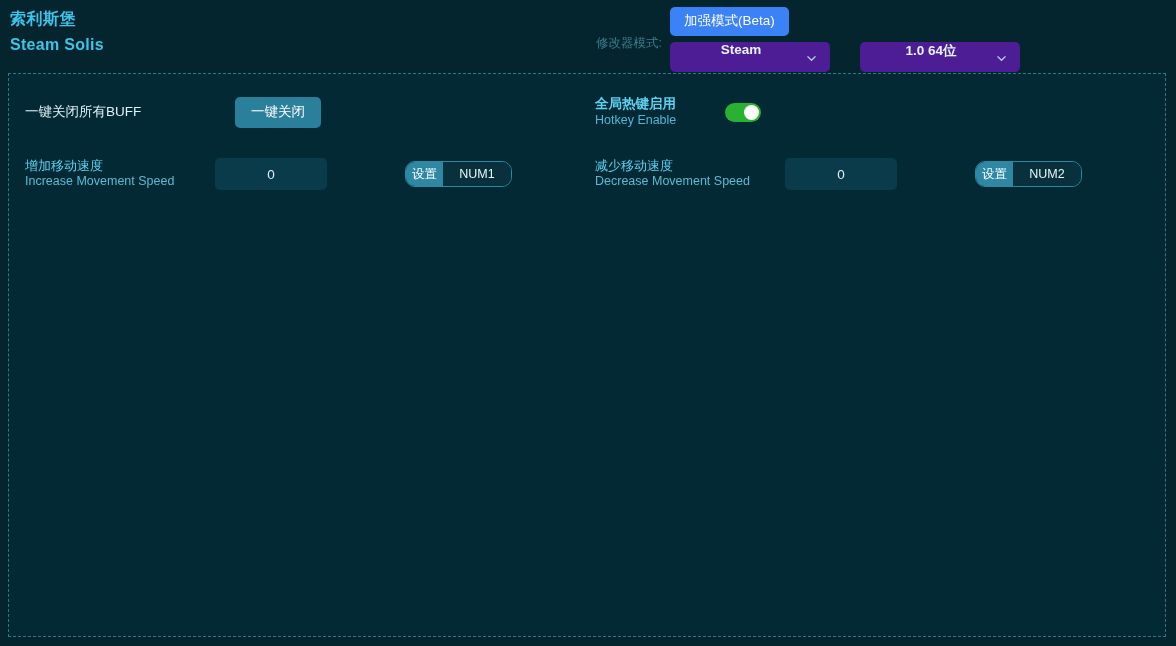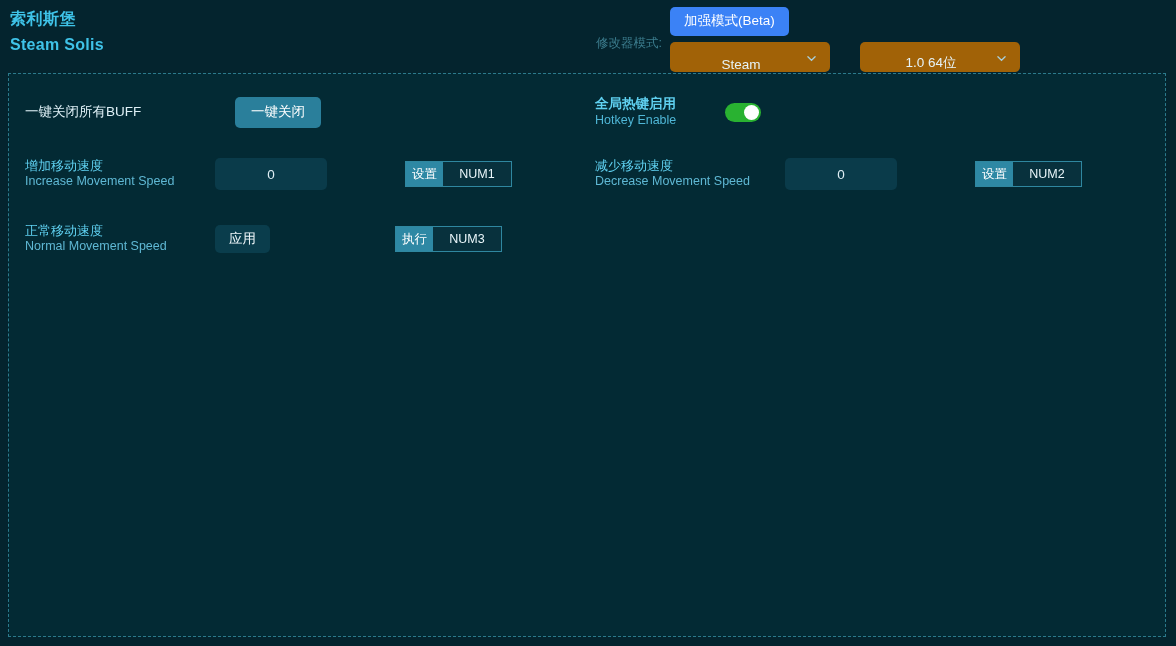--- a/index.html
+++ b/index.html
@@ -71,30 +71,31 @@
     border-radius: 5px;
     height: 29px;
     padding: 0 14px;
     font-size: 13.5px;
     font-family: "Liberation Sans", sans-serif;
     cursor: pointer;
     white-space: nowrap;
   }
   .select-box {
     position: relative;
-    background: #a16207;
+    background: #4c1d95;
     border-radius: 5px;
     height: 30px;
     display: flex;
-    align-items: flex-end;
+    align-items: flex-start;
     justify-content: center;
     font-size: 13.5px;
     color: #e6f3f7;
     cursor: pointer;
     user-select: none;
+    font-weight: bold;
   }
   .select-platform { width: 160px; margin-left: 0; }
   .select-version { width: 160px; margin-left: 30px; }
   .select-label { padding-right: 18px; }
   .chev {
     position: absolute;
     right: 14px;
     top: 50%;
     margin-top: -3px;
     width: 9px;
@@ -186,21 +187,21 @@
     font-family: "Liberation Sans", sans-serif;
     cursor: pointer;
   }
 
   
   .hotkey {
     display: inline-flex;
     align-items: stretch;
     height: 24px;
     border: 1px solid #2f87a0;
-    border-radius: 0;
+    border-radius: 10px;
     overflow: hidden;
     cursor: pointer;
     user-select: none;
   }
   .hotkey .hk-set {
     background: #2e88a4;
     color: #ffffff;
     font-size: 12.5px;
     display: flex;
     align-items: center;
@@ -319,26 +320,14 @@
       <div class="lbl-en">Decrease Movement Speed</div>
     </div>
     <input class="value-input" type="text" value="0" style="">
     <div style="width:78px;"></div>
     <div class="hotkey">
       <span class="hk-set">设置</span>
       <span class="hk-key">NUM2</span>
     </div>
   </div>
 
-  <div class="row" style="left:16px; top:145px; width:520px;">
-    <div class="cell-label">
-      <div class="lbl-cn">正常移动速度</div>
-      <div class="lbl-en">Normal Movement Speed</div>
-    </div>
-    <button class="apply-button">应用</button>
-    <div style="width:125px;"></div>
-    <div class="hotkey">
-      <span class="hk-set">执行</span>
-      <span class="hk-key">NUM3</span>
-    </div>
-  </div>
 
 </div>
 
 </body></html>

